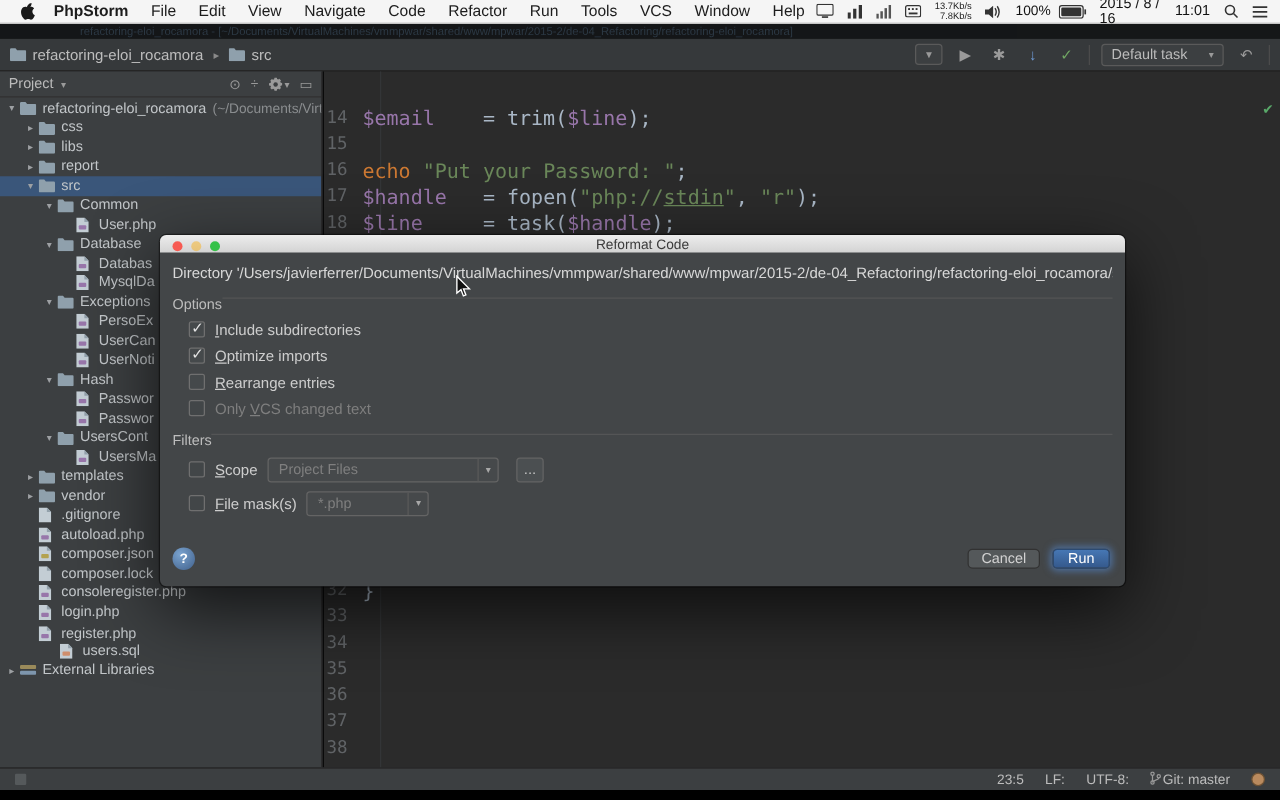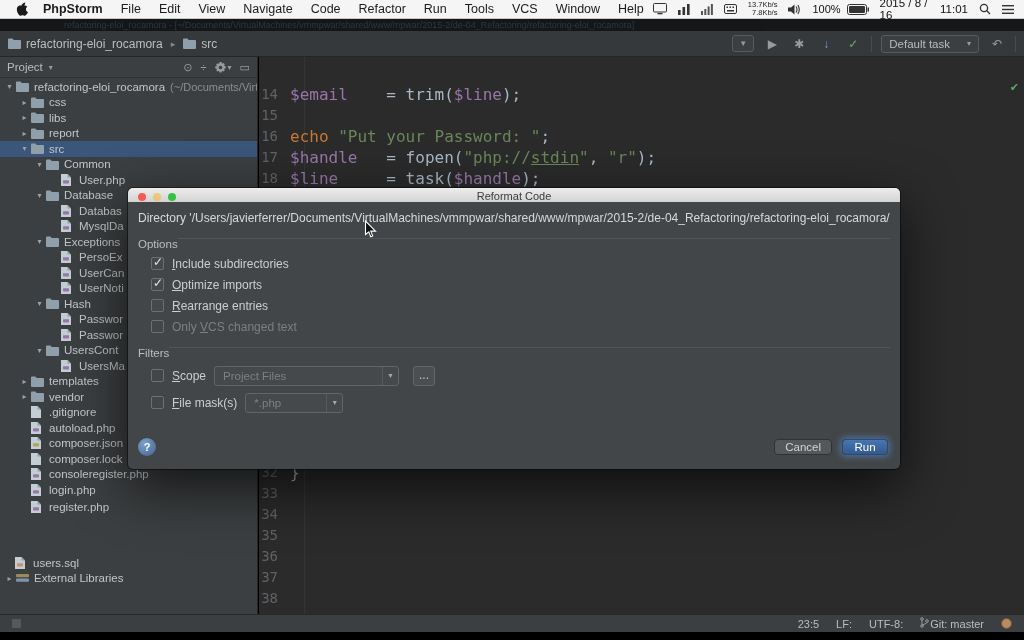--- a/index.html
+++ b/index.html
@@ -556,21 +556,21 @@
           <span class="tr-arrow"></span>
           <span class="tr-icon">
             <svg width="10" height="12" viewBox="0 0 10 12">
               <path fill="#c3cdd4" d="M0 0h6.5L10 3.5V12H0z"></path>
               <path fill="#93a1ab" d="M6.5 0L10 3.5H6.5z"></path>
               <rect x="2" y="6.2" width="6" height="3.4" rx="0.8" fill="#9876aa"></rect>
             </svg>
           </span>
           <span class="tr-label">register.php</span>
         </div>
-        <div class="tree-row" style="padding-left: 3px; margin-top: 42px;">
+        <div class="tree-row" style="padding-left: 36px;">
           <span class="tr-arrow"></span>
           <span class="tr-icon">
             <svg width="10" height="12" viewBox="0 0 10 12">
               <path fill="#c3cdd4" d="M0 0h6.5L10 3.5V12H0z"></path>
               <path fill="#93a1ab" d="M6.5 0L10 3.5H6.5z"></path>
               <rect x="2" y="6.2" width="6" height="3.4" rx="0.8" fill="#cf8e6d"></rect>
             </svg>
           </span>
           <span class="tr-label">users.sql</span>
         </div>

